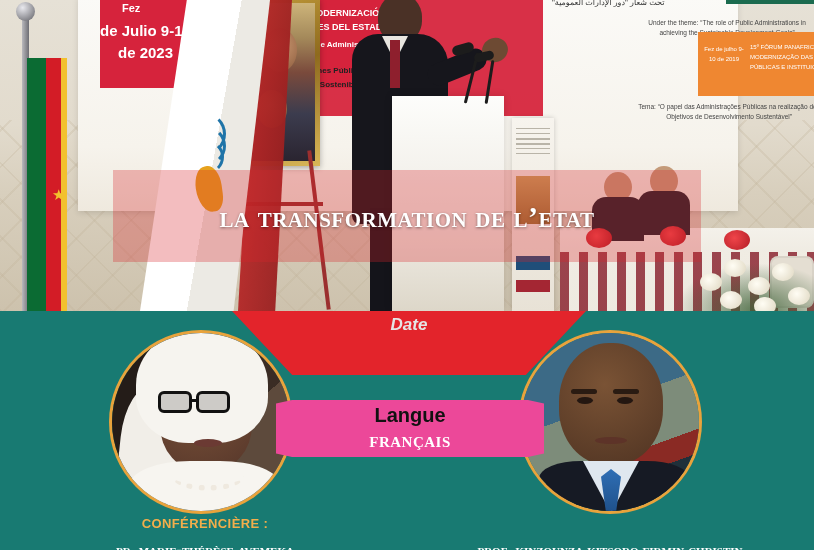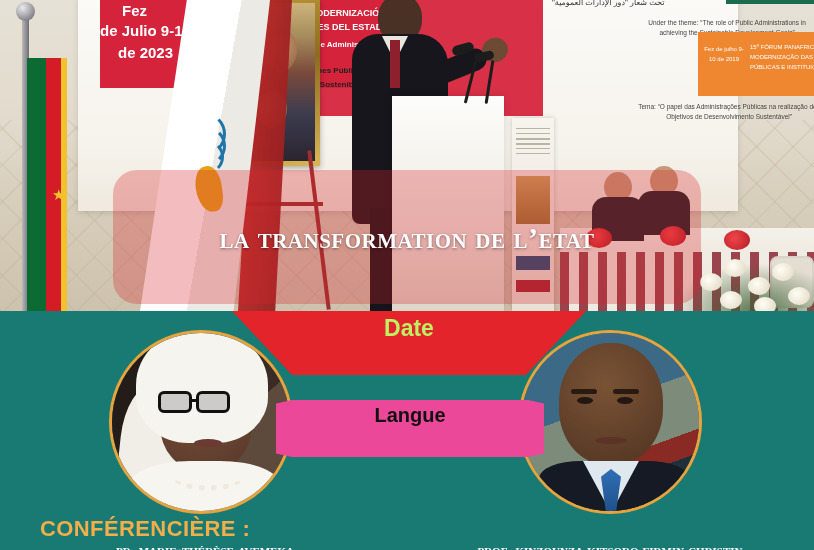--- a/index.html
+++ b/index.html
@@ -109,38 +109,38 @@
     clip-path:polygon(36% 0, 100% 0, 72% 100%, 0 100%); box-shadow:2px 0 10px rgba(0,0,0,.10);}
   .flag-logo{ position:absolute; left:182px; top:112px; width:50px; height:108px; }
   .fl-arc{ position:absolute; border:3px solid #1f74a8; border-radius:50%; }
   .fl-leaf{ position:absolute; left:14px; top:54px; width:26px; height:46px;
     background:#e7a21d; border-radius:50% 50% 40% 60%; transform:rotate(-8deg); }
   .flag-red{ position:absolute; left:232px; top:0; width:60px; height:311px;
     background:linear-gradient(95deg,#c92c2c,#8f1d1d);
     clip-path:polygon(40% 0, 100% 0, 72% 100%, 10% 100%); opacity:.95; }
 
   
-  #title-band{ position:absolute; left:113px; top:170px; width:588px; height:134px;
+  #title-band{ position:absolute; left:113px; top:170px; width:588px; height:92px;
     background:rgba(214,35,44,.30); display:flex; flex-direction:column;
-    align-items:center; justify-content:center;border-radius:24px; }
+    align-items:center; justify-content:center; }
   #title-band .tline{ color:#fff; font-weight:600; letter-spacing:.5px;
     font-variant:small-caps; text-transform:lowercase;
     font-family:"Liberation Serif", serif; font-size:30px; line-height:1.3;
     text-shadow:0 1px 3px rgba(0,0,0,.45); white-space:nowrap; }
   #title-band .tline::first-letter{ font-size:30px; }
 
   
   #lower{ position:absolute; left:0; top:311px; width:814px; height:239px; background:#187a72; }
 
   
   #date-banner{ position:absolute; left:232px; top:0px; width:354px; height:64px;
     background:#e3242b; clip-path:polygon(0 0, 100% 0, 83% 100%, 17% 100%);
     text-align:center; }
-  #date-banner .dlabel{ color:#bef264; font-weight:700; font-size:23px; margin-top:4px;
-    font-family:"Liberation Sans", sans-serif; }
+  #date-banner .dlabel{ color:#e5e5e5; font-weight:700; font-size:17px; margin-top:4px;
+    font-family:"Liberation Sans", sans-serif;font-style:italic; }
   #date-banner .dvalue{ color:#fff; font-size:21px; margin-top:2px; font-weight:600;
     font-variant:small-caps; text-transform:lowercase;
     font-family:"Liberation Serif", serif; letter-spacing:.4px; }
 
   
   #lang-banner{ position:absolute; left:276px; top:89px; width:268px; height:57px;
     background:#ec4899; text-align:center;
     clip-path:polygon(0 6%, 6% 0, 94% 0, 100% 6%, 100% 94%, 94% 100%, 6% 100%, 0 94%); }
   #lang-banner .llabel{ color:#111; font-weight:700; font-size:20px; margin-top:4px; }
   #lang-banner .lvalue{ color:#fff; font-size:21px; margin-top:1px; font-weight:600;
@@ -186,22 +186,22 @@
   #pm .mouth{ position:absolute; left:74px; top:104px; width:32px; height:7px;
     border-radius:50%; background:#5d3328; }
   #pm .suit{ position:absolute; left:18px; top:128px; width:150px; height:62px;
     background:#161a24; border-radius:28% 28% 0 0; }
   #pm .shirt{ position:absolute; left:62px; top:128px; width:56px; height:52px;
     background:#dfe7ef; clip-path:polygon(50% 100%, 0 0, 100% 0); }
   #pm .tie{ position:absolute; left:80px; top:136px; width:20px; height:48px;
     background:linear-gradient(180deg,#2f6fb5,#1d4d86); clip-path:polygon(50% 0,100% 16%,72% 100%,28% 100%,0 16%); }
 
   
-  .role-label{ position:absolute; color:#f2ae4b; font-weight:700; font-size:22px;
-    letter-spacing:.4px; }
+  .role-label{ position:absolute; color:#f2ae4b; font-weight:700; font-size:13px;
+    letter-spacing:.4px; text-align:center; }
   .role-name{ position:absolute; color:#ffffff; font-size:16px; text-align:center;
     font-variant:small-caps; text-transform:lowercase; font-weight:600;
     font-family:"Liberation Serif", serif; white-space:nowrap; }
   #speaker-role{ left:40px; top:205px; width:330px; }
   #speaker-name{ left:20px; top:230px; width:370px; }
   #moderator-role{ left:448px; top:205px; width:330px; }
   #moderator-name{ left:405px; top:230px; width:410px; }
 </style>
 </head>
 <body>
@@ -209,21 +209,21 @@
 <div id="poster">
 
   <div id="photo-banner">
 
     <div class="wall"></div>
     <div class="wall-pattern"></div>
 
     <div class="screen">
       <div class="slide-red2"></div>
       <div class="slide-red"></div>
-      <div class="slide-txt" style="left:44px;top:6px;font-size:15px;">Fez</div>
+      <div class="slide-txt" style="left:44px;top:6px;font-size:11px;">Fez</div>
       <div class="slide-txt" style="left:22px;top:26px;font-size:15px;">de Julio 9-10</div>
       <div class="slide-txt" style="left:40px;top:48px;font-size:15px;">de 2023</div>
       <div class="slide-txt" style="left:158px;top:8px;font-size:10px;">15° FORO</div>
       <div class="slide-txt" style="left:160px;top:32px;font-size:9px;">al marge</div>
       <div class="slide-txt" style="left:150px;top:66px;font-size:9px;color:#222;">Bajo el Tema</div>
       <div class="slide-txt" style="left:182px;top:12px;font-size:9px;width:190px;">SOBRE LA MODERNIZACIÓN DE LAS</div>
       <div class="slide-txt" style="left:182px;top:26px;font-size:9px;width:190px;">INSTITUCIONES DEL ESTADO</div>
       <div class="slide-txt" style="left:190px;top:44px;font-size:8px;width:190px;">del Consejo de Administración</div>
       <div class="slide-txt" style="left:186px;top:70px;font-size:8px;width:190px;color:#222;">Administraciones Públicas en el</div>
       <div class="slide-txt" style="left:200px;top:84px;font-size:8px;width:190px;color:#222;">Desarrollo Sostenible”</div>
@@ -347,20 +347,21 @@
         <div class="tie"></div>
       </div>
     </div>
 
     <div id="date-banner">
       <div class="dlabel">Date</div>
     </div>
 
     <div id="lang-banner">
       <div class="llabel">Langue</div>
+      <div class="lvalue">Français</div>
     </div>
 
     <div class="role-label" id="speaker-role">CONFÉRENCIÈRE :</div>
     <div class="role-name" id="speaker-name">Pr. Marie‑Thérèse Avemeka</div>
 
     <div class="role-name" id="moderator-name">Prof. KINZOUNZA Kitsoro Firmin Christin</div>
   </div>
 </div>
 
 </body></html>

